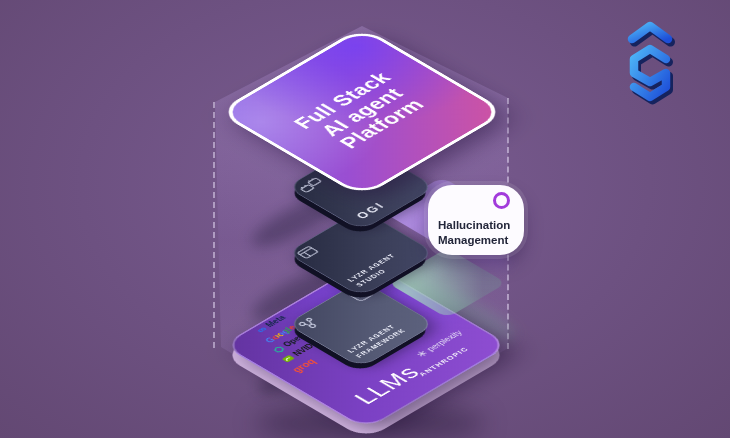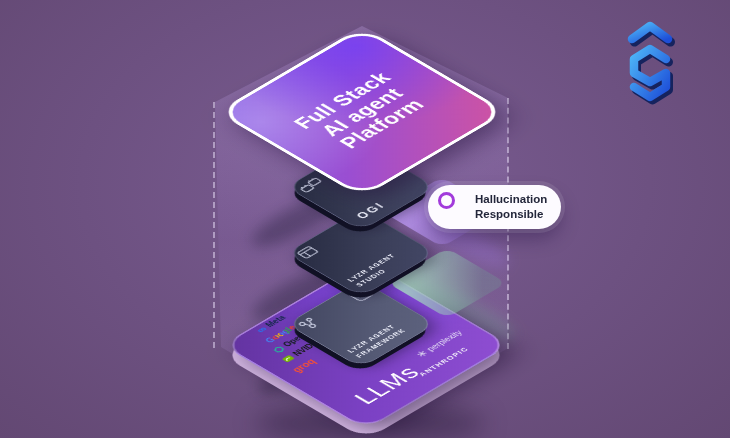--- a/index.html
+++ b/index.html
@@ -104,23 +104,24 @@
     -webkit-background-clip:text;background-clip:text;color:transparent;
   }
   .openai-txt{color:#101d1b;}
   .nvidia-txt{color:#141a10;}
   .groq-txt{color:#f55036;font-size:12px;font-weight:700;}
   .pplx-txt{color:#e3dcf5;font-weight:400;font-size:10.5px;}
   .anthropic-txt{color:#f2eefa;font-size:9px;letter-spacing:1.4px;font-weight:700;}
 
   
   .pill{
-    position:absolute;display:flex;align-items:flex-start;gap:20px;background:#fdfbff;
+    position:absolute;display:flex;align-items:flex-end;gap:9px;background:#fdfbff;
     border-radius:24px;padding:7px 14px 7px 10px;z-index:20;
     box-shadow:0 0 0 4px rgba(255,255,255,.10), 0 10px 18px rgba(40,20,70,.40);
+    flex-direction:column;
   }
   .pill-1{left:428px;top:185px;}
   .pill-2{left:431px;top:258px;}
   .ring{width:11px;height:11px;border-radius:50%;border:3px solid #a23bdb;flex:0 0 auto;}
   .pill-2 .ring{border-color:#3fae7c;}
   .pill-text{font-size:11.5px;font-weight:600;color:#23263a;line-height:1.3;}
   .pill-text span{display:block;}
 
   .brand{position:absolute;left:600px;top:16px;width:100px;height:112px;z-index:30;}
 
@@ -259,21 +260,21 @@
         <span>AI agent</span>
         <span>Platform</span>
       </div>
     </div>
   </div>
 
   <div class="pill pill-1">
     <span class="ring"></span>
     <span class="pill-text">
       <span>Hallucination</span>
-      <span>Responsible</span>
+      <span>Management</span>
     </span>
   </div>
 
   <svg class="brand" viewBox="0 0 100 110">
     <defs>
       <linearGradient id="lg" x1="0" y1="0" x2="1" y2="1">
         <stop offset="0" stop-color="#4db5f7"></stop>
           <stop offset="1" stop-color="#1d4ed8"></stop>
       </linearGradient>
     </defs>

